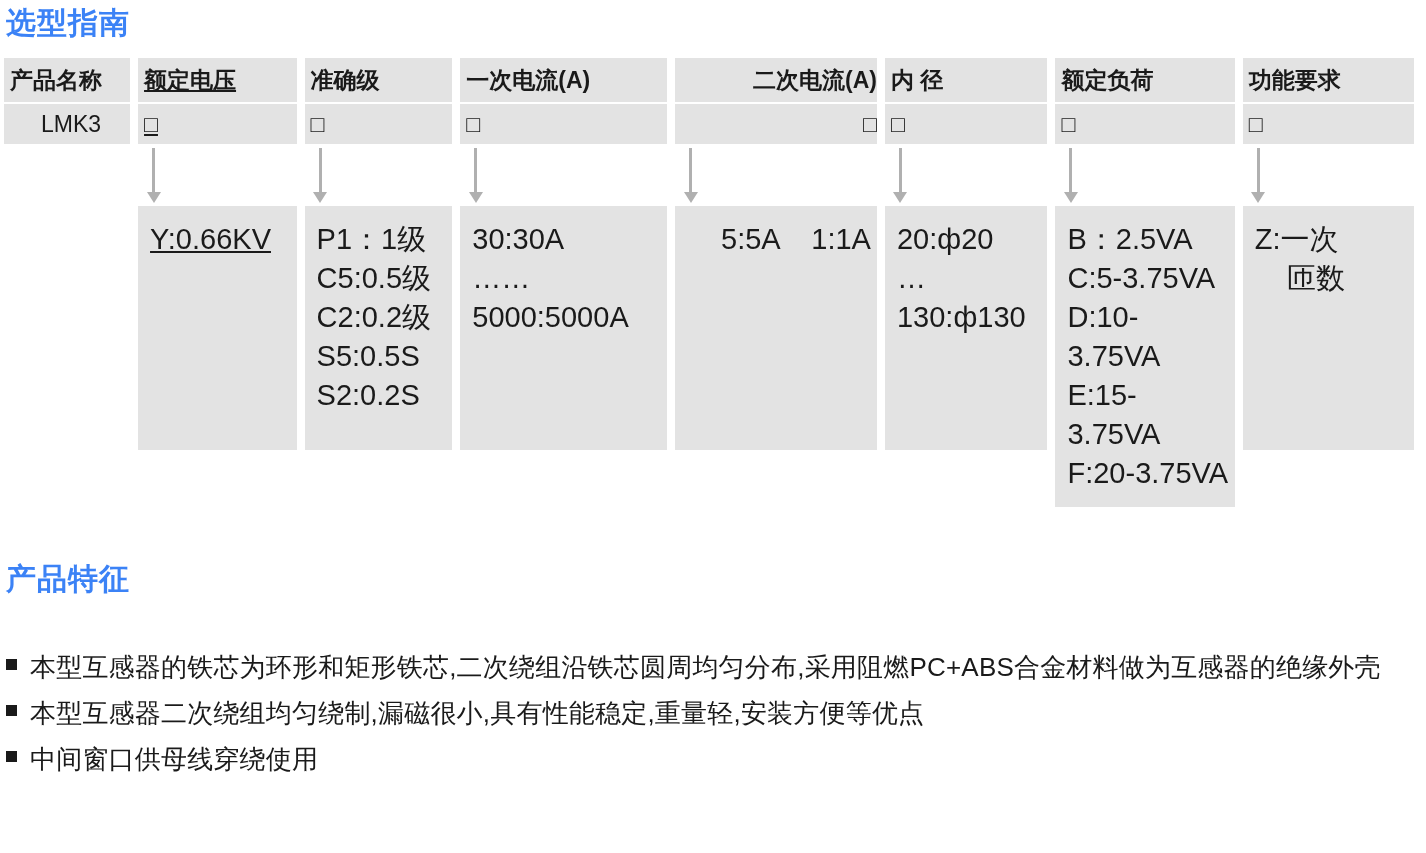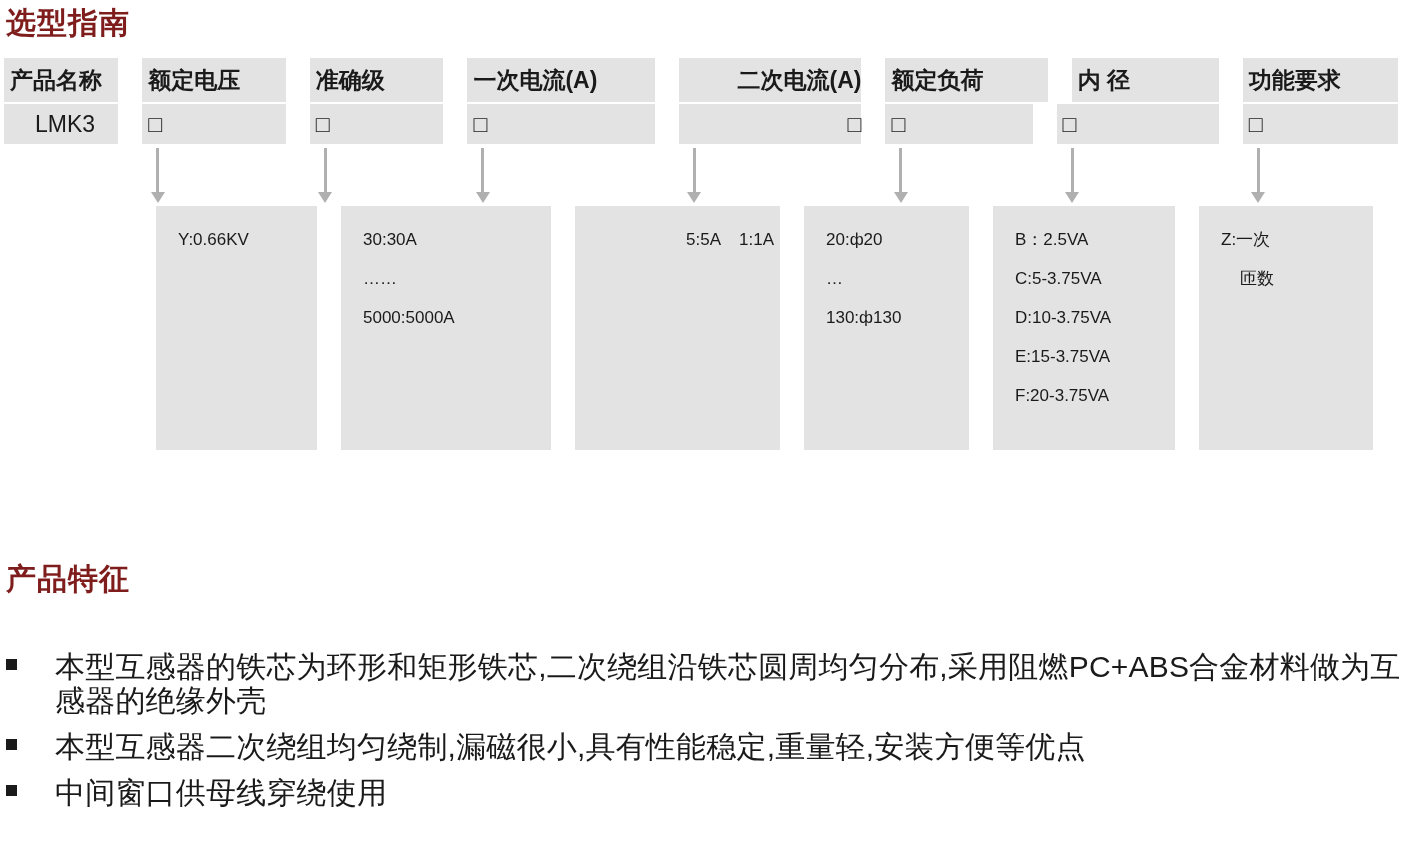--- a/index.html
+++ b/index.html
@@ -15,21 +15,21 @@
     overflow: hidden;
   }
   .page {
     position: relative;
     width: 1426px;
     height: 853px;
   }
 
   
   .section-title {
-    color: #7f1d1d;
+    color: #3b82f6;
     font-size: 30px;
     font-weight: bold;
     letter-spacing: 1px;
     line-height: 1;
   }
   #selection-title {
     position: absolute;
     left: 6px;
     top: 8px;
   }
@@ -44,21 +44,21 @@
     position: absolute;
     left: 4px;
     top: 58px;
     width: 1418px;
   }
   .guide-row {
     display: flex;
     align-items: flex-start;
   }
   .guide-col {
-    margin-right: 24px;
+    margin-right: 8px;
     box-sizing: border-box;
   }
   .cell {
     background: #e3e3e3;
     box-sizing: border-box;
   }
   .head-cell {
     font-size: 23px;
     font-weight: bold;
     line-height: 44px;
@@ -97,34 +97,34 @@
     left: -5.5px;
     top: 44px;
     width: 0;
     height: 0;
     border-left: 7px solid transparent;
     border-right: 7px solid transparent;
     border-top: 11px solid #b0b0b0;
   }
   .body-cell {
     background: #e3e3e3;
-    font-size: 17px;
+    font-size: 29px;
     line-height: 39px;
-    padding: 14px 6px 14px 22px;
+    padding: 14px 6px 14px 12px;
     min-height: 244px;
     box-sizing: border-box;
     white-space: pre-wrap;
   }
   .body-cell.no-fill {
     background: transparent;
   }
 
   
   .w-name   { width: 128px; }
-  .w-volt   { width: 161px; }
+  .w-volt   { width: 161px; text-decoration: underline; }
   .w-class  { width: 150px; }
   .w-prim   { width: 210px; }
   .w-sec    { width: 205px; text-align: right; }
   .w-inner  { width: 165px; }
   .w-load   { width: 182px; }
   .w-func   { width: 174px; }
 
   
   .features {
     position: absolute;
@@ -139,24 +139,23 @@
   }
   .bullet {
     width: 11px;
     height: 11px;
     background: #1a1a1a;
     margin-top: 9px;
     margin-right: 13px;
     flex: 0 0 auto;
   }
   .feature-text {
-    font-size: 30px;
+    font-size: 26px;
     line-height: 34px;
     letter-spacing: 0.2px;
-    margin-left: 25px;
   }
 </style>
 </head>
 <body>
 
 <div class="page">
 
   <div class="section-title" id="selection-title">选型指南</div>
 
   <div class="guide">
@@ -170,25 +169,25 @@
         </div>
       <div class="guide-col w-class">
           <div class="cell head-cell">准确级</div>
         </div>
       <div class="guide-col w-prim">
           <div class="cell head-cell">一次电流(A)</div>
         </div>
       <div class="guide-col w-sec">
           <div class="cell head-cell">二次电流(A)</div>
         </div>
+      <div class="guide-col w-inner">
+          <div class="cell head-cell">内 径</div>
+        </div>
       <div class="guide-col w-load">
           <div class="cell head-cell">额定负荷</div>
-        </div>
-      <div class="guide-col w-inner">
-          <div class="cell head-cell">内 径</div>
         </div>
       <div class="guide-col w-func">
           <div class="cell head-cell">功能要求</div>
         </div>
     </div>
 
     <div class="guide-row">
       <div class="guide-col w-name">
           <div class="cell box-cell name">LMK3</div>
         </div>
@@ -255,20 +254,27 @@
           </div>
         </div>
     </div>
 
     <div class="guide-row">
       <div class="guide-col w-name">
           <div class="body-cell no-fill"></div>
         </div>
       <div class="guide-col w-volt">
           <div class="body-cell">Y:0.66KV</div>
+        </div>
+      <div class="guide-col w-class">
+          <div class="body-cell">P1：1级
+C5:0.5级
+C2:0.2级
+S5:0.5S
+S2:0.2S</div>
         </div>
       <div class="guide-col w-prim">
           <div class="body-cell">30:30A
 ……
 5000:5000A</div>
         </div>
       <div class="guide-col w-sec">
           <div class="body-cell">5:5A    1:1A</div>
         </div>
       <div class="guide-col w-inner">

